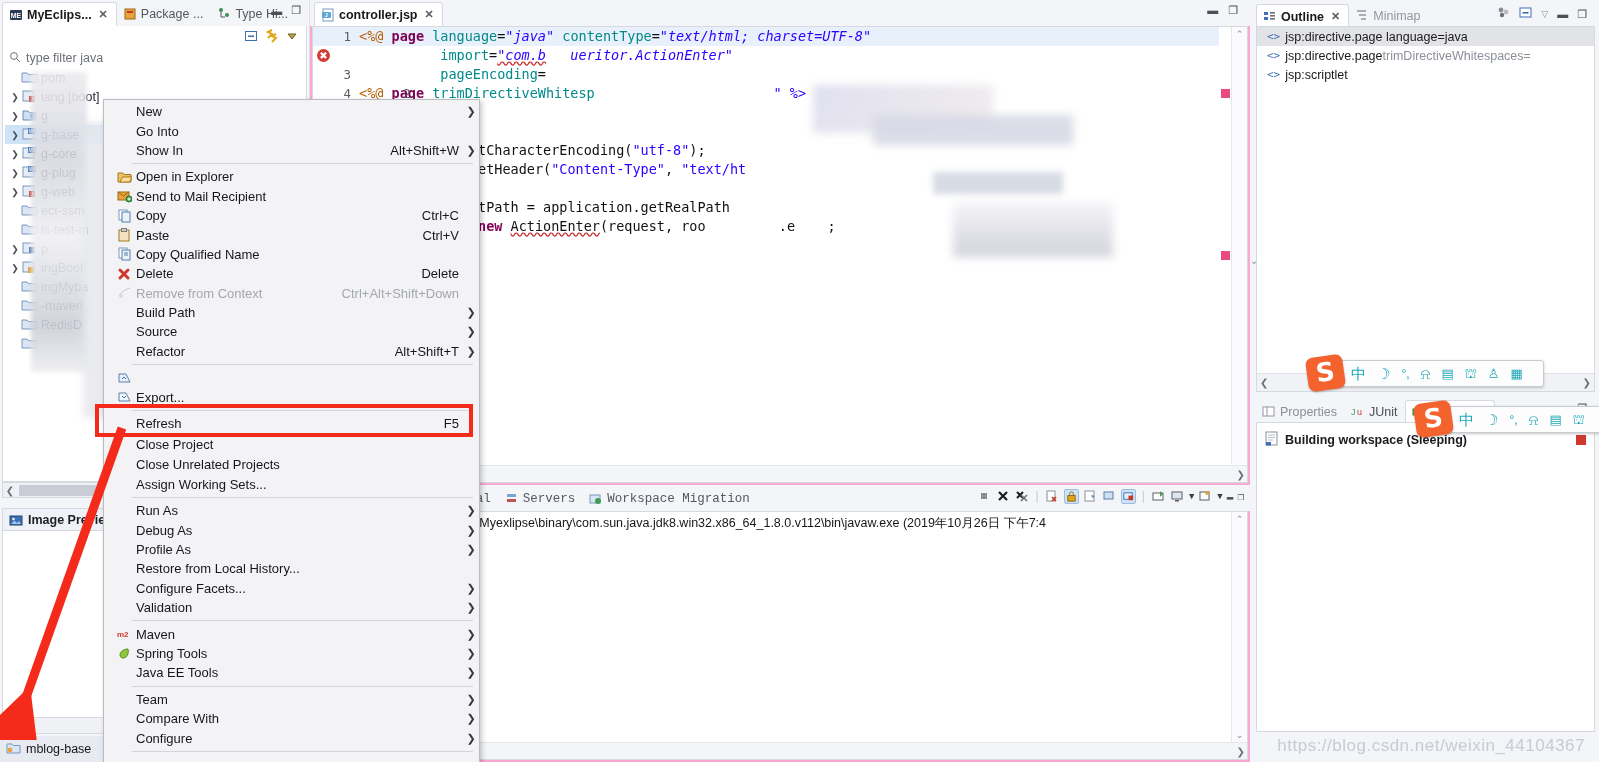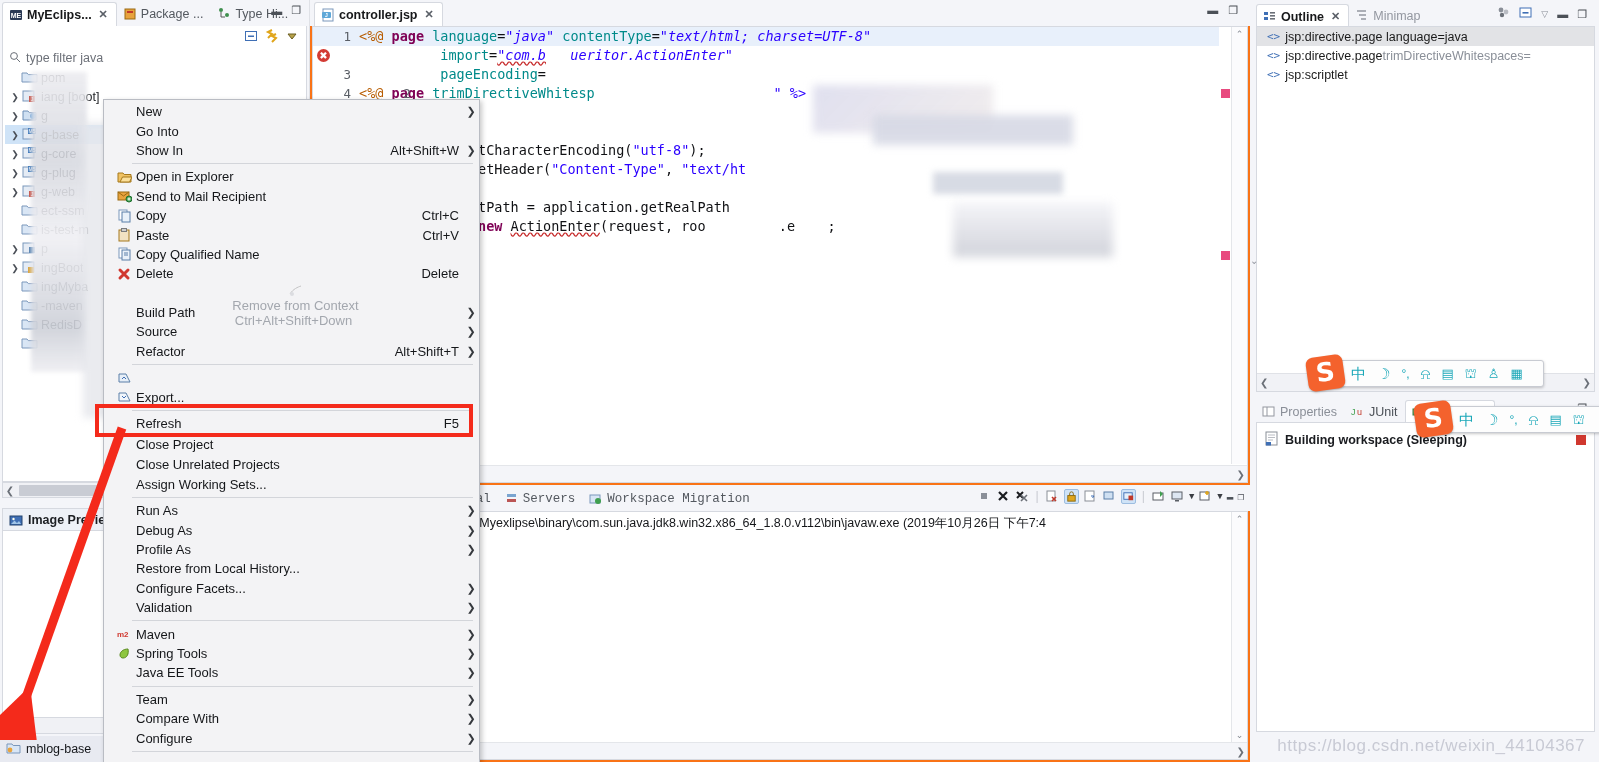--- a/index.html
+++ b/index.html
@@ -5,21 +5,21 @@
   * { box-sizing: border-box; }
   html, body {
     margin: 0; padding: 0;
     width: 1599px; height: 762px;
     overflow: hidden;
     font-family: "Liberation Sans", sans-serif;
     font-size: 12px;
     background: #ffffff;
     color: #1a1a1a;
   }
-  .app { position: relative; width: 1599px; height: 762px; background: #f97316; }
+  .app { position: relative; width: 1599px; height: 762px; background: #f9a8d4; }
 
   
   .tabbar { display: flex; align-items: flex-end; height: 26px; background: #f4f5f9; position: relative; }
   .tab { display: flex; align-items: center; gap: 4px; height: 24px; padding: 0 8px 0 6px;
          font-size: 12.5px; color: #2f3640; white-space: nowrap; }
   .tab.active { background: #ffffff; border: 1px solid #d6d9e0; border-bottom: none;
                 border-radius: 3px 3px 0 0; font-weight: bold; color: #17181a; }
   .tab.inactive { color: #53585f; }
   .tab .x { font-size: 11px; color: #5b6068; margin-left: 3px; }
   .tabicon { width: 14px; height: 14px; display: inline-block; flex: none; }
@@ -146,21 +146,21 @@
   
   .ctxmenu { position: absolute; left: 103px; top: 99px; width: 377px; background: #f3f3f5;
              border: 1px solid #b9bcc3; box-shadow: 2px 2px 5px rgba(0,0,0,.22); z-index: 50;
              padding: 2px 0; }
   .mi { display: flex; align-items: center; height: 19.4px; padding-left: 8px;
         font-size: 13px; color: #15171a; white-space: nowrap; }
   .mi .mic { width: 24px; flex: none; display: flex; justify-content: center; align-items: flex-end; }
   .mi .mlabel { flex: 1; }
   .mi .acc { color: #15171a; padding-right: 4px; }
   .mi .sub { width: 16px; text-align: center; color: #35383d; font-size: 11px; }
-  .mi.disabled, .mi.disabled .acc { color: #a3a7ae; flex-direction: column; }
+  .mi.disabled, .mi.disabled .acc { color: #a3a7ae; }
   .msep { height: 1px; background: #d3d5da; margin: 3px 6px 3px 28px; }
   .mhighlight { position: absolute; left: 95px; top: 404px; width: 378px; height: 33px;
                 border: 4px solid #f42a1b; z-index: 60; pointer-events: none; }
   .arrowline { position: absolute; left: 0; top: 420px; width: 160px; height: 320px; z-index: 59;
                pointer-events: none; }
 
   .statusbar { position: absolute; left: 0; bottom: 0; width: 310px; height: 26px;
                display: flex; align-items: center; gap: 5px; padding-left: 6px;
                background: #e8eaf1; font-size: 12.5px; color: #14161a; }
   .watermark { position: absolute; right: 14px; bottom: 6px; font-size: 17px; color: #c8cad4;

